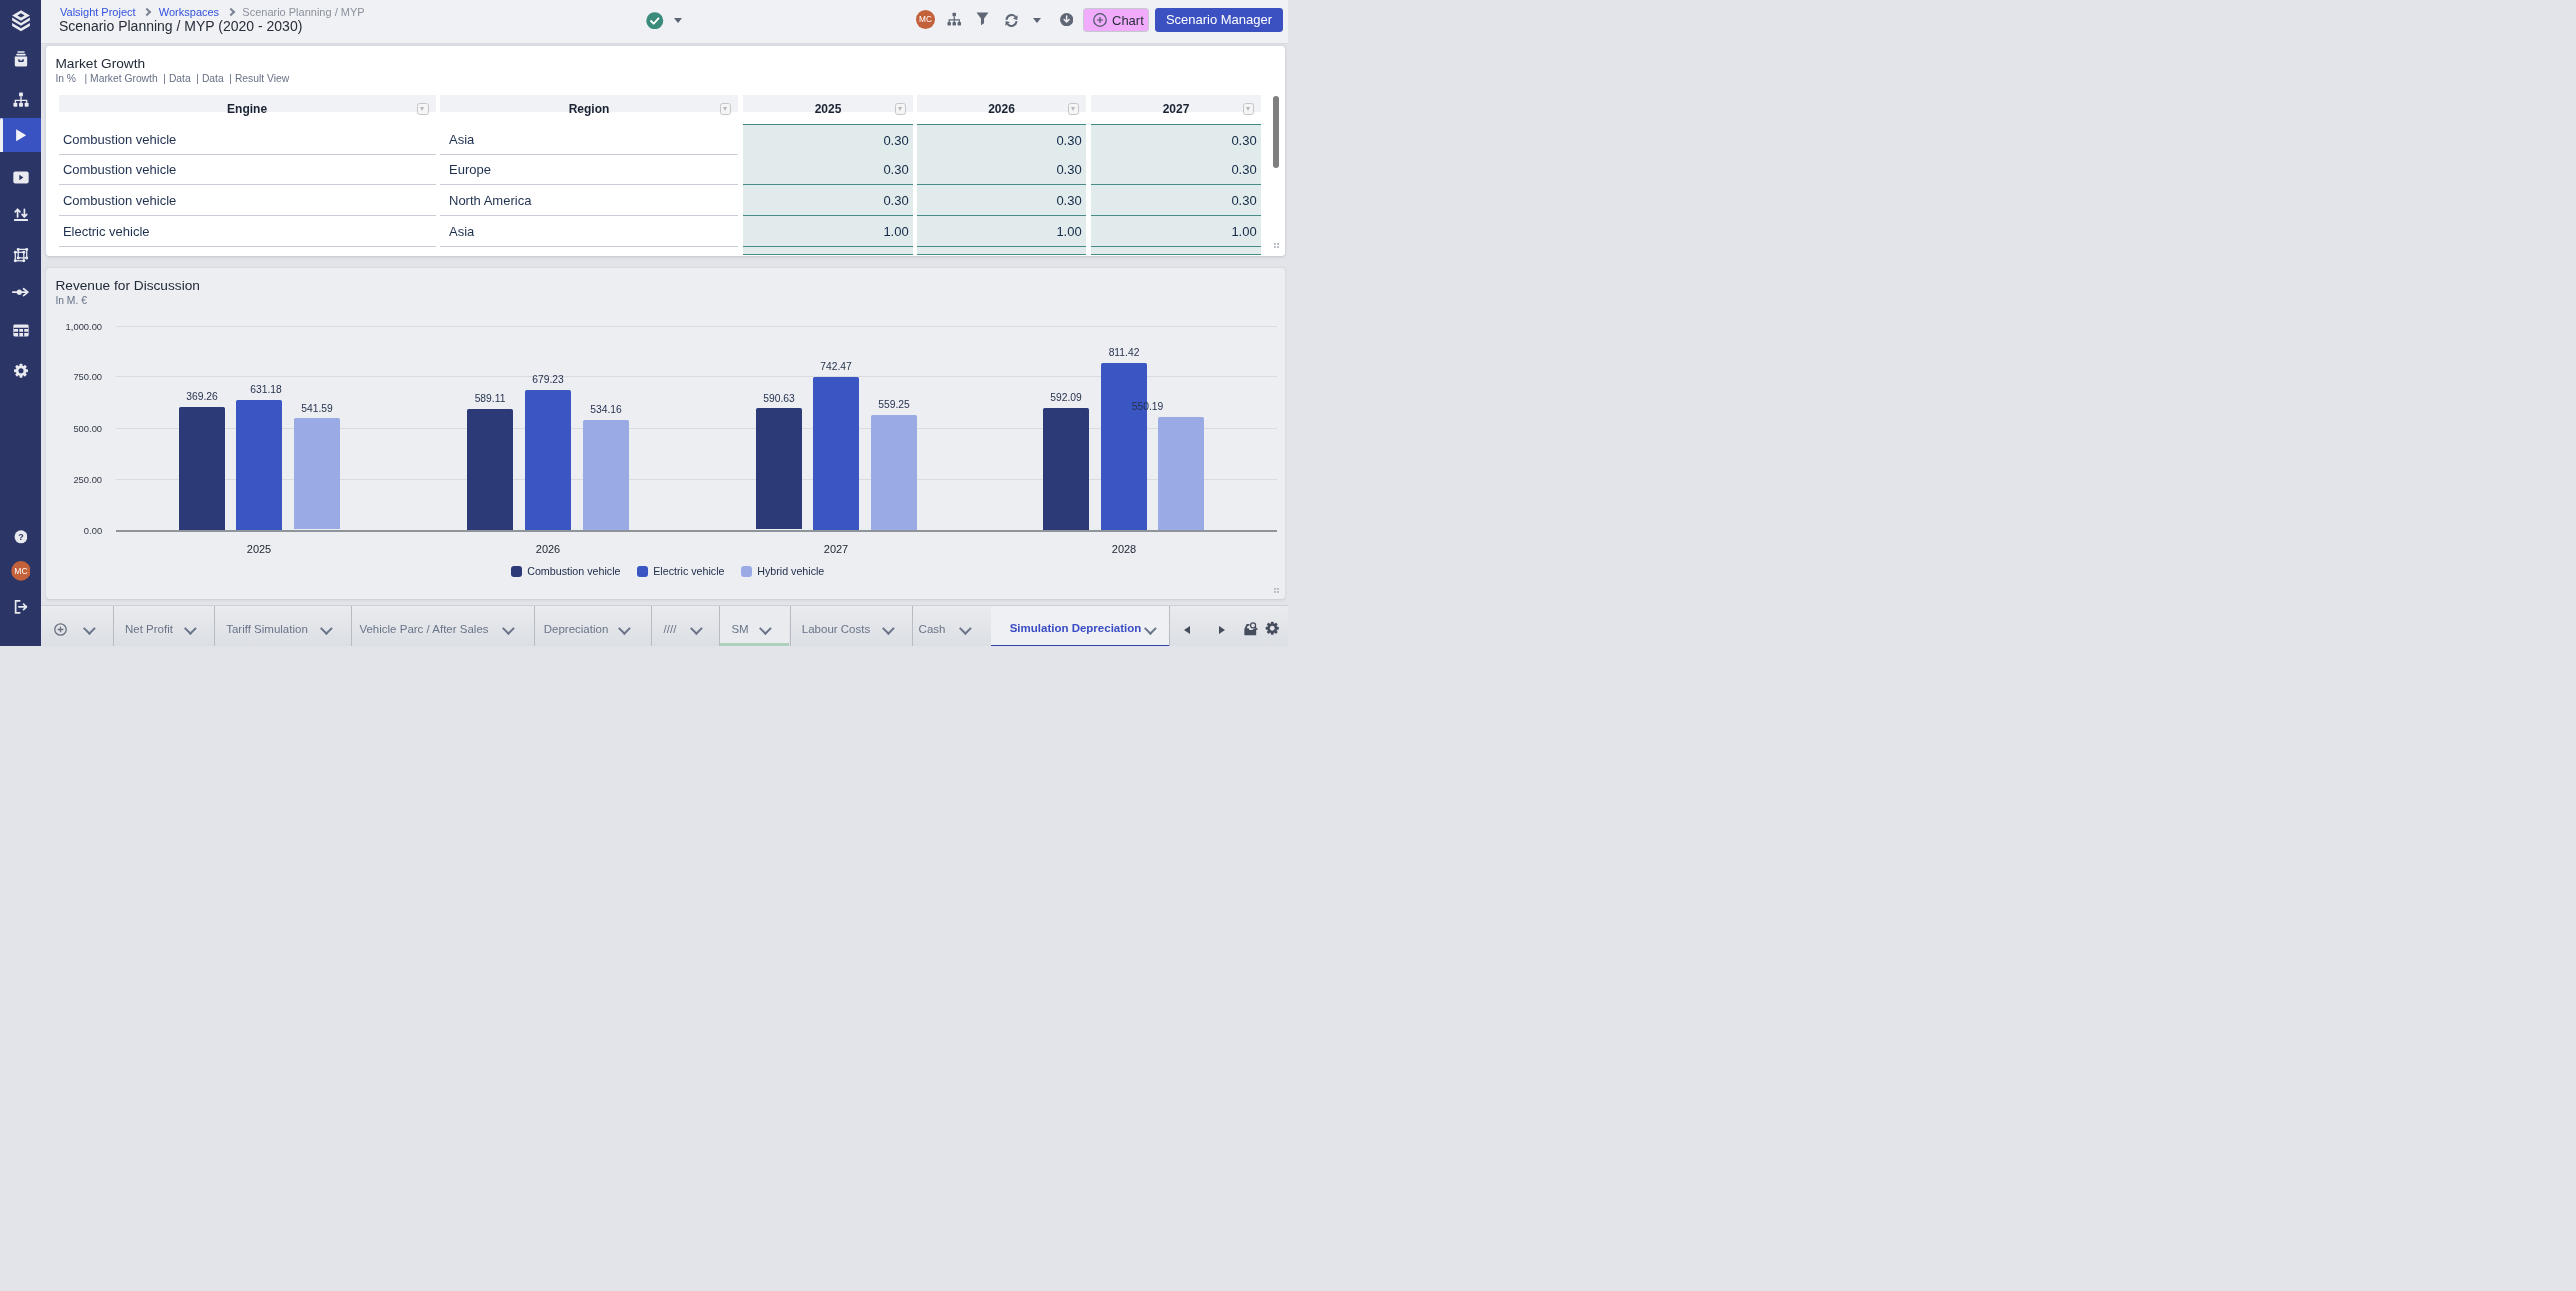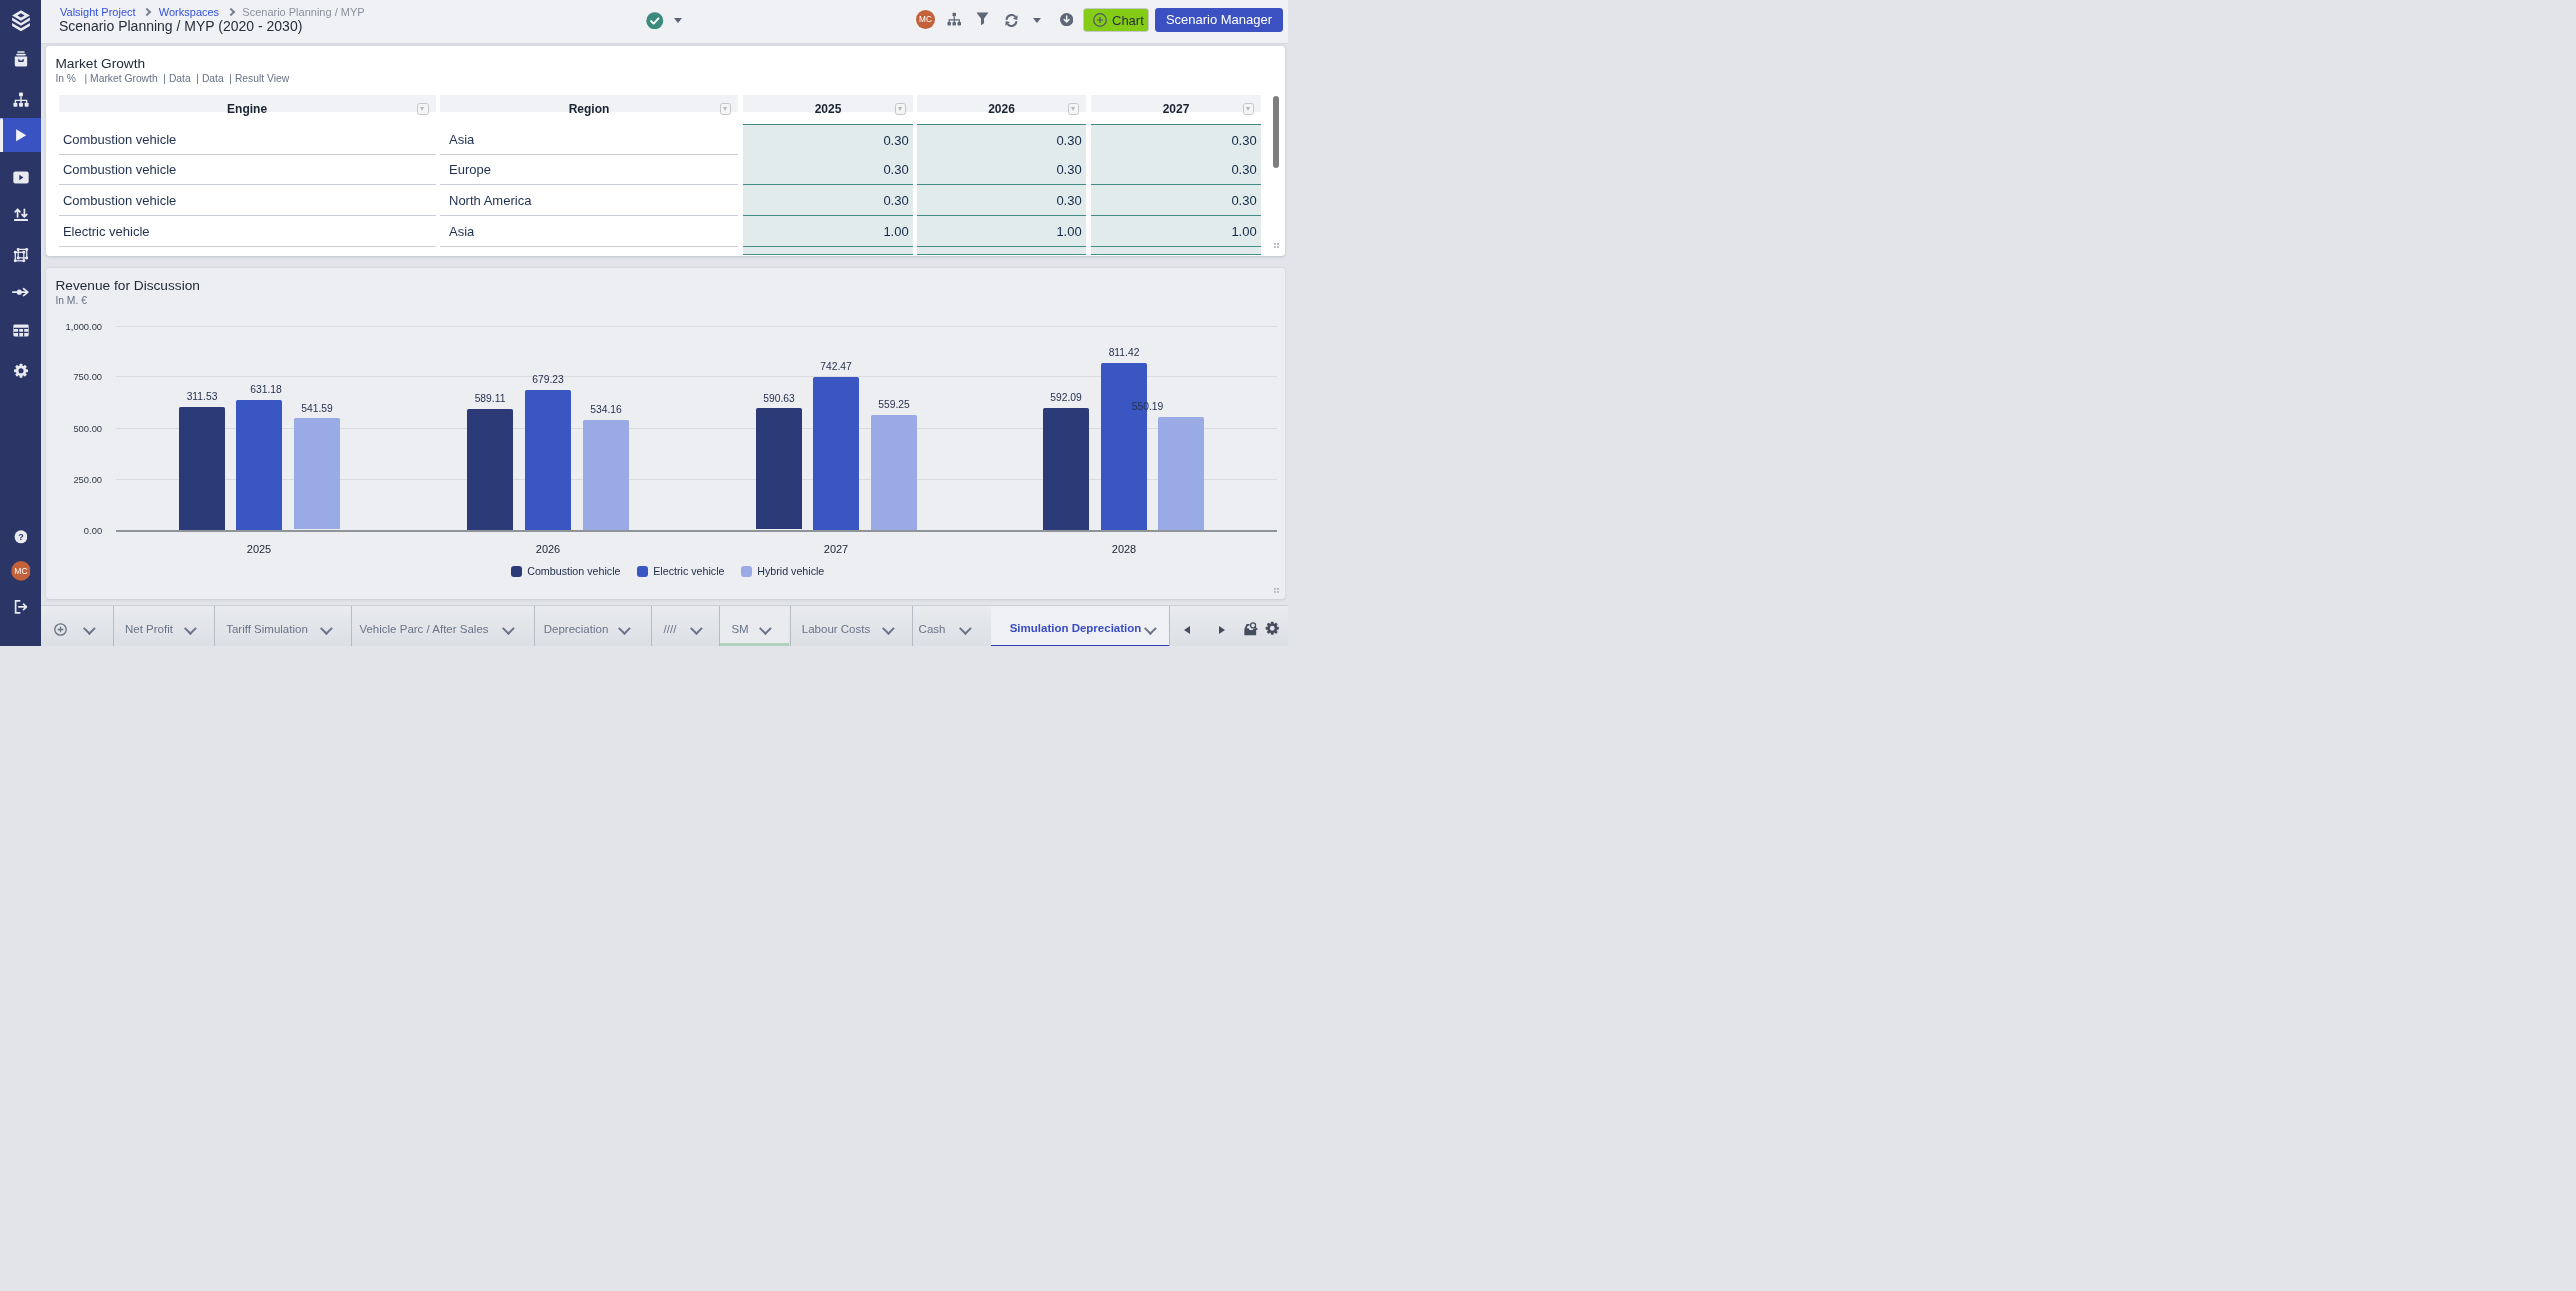--- a/index.html
+++ b/index.html
@@ -166,21 +166,21 @@
 <path d="M1.7 6.7 A6 6 0 0 1 12.2 3.2" fill="none" stroke="#5f6776" stroke-width="2.2"></path>
 <path d="M13.3 8.3 A6 6 0 0 1 2.8 11.8" fill="none" stroke="#5f6776" stroke-width="2.2"></path>
 <path d="M14.6 1.5 L14.2 6.9 L9.2 5.4 Z" fill="#5f6776"></path>
 <path d="M0.4 13.5 L0.8 8.1 L5.8 9.6 Z" fill="#5f6776"></path>
 </svg>
 <div class="abs" style="left:992px;top:17.5px;width:0;height:0;border-left:4.4px solid transparent;border-right:4.4px solid transparent;border-top:5.6px solid #5b6273;"></div>
 <svg class="abs" style="left:1019px;top:13px;" width="13.3" height="13.3" viewBox="0 0 16 16">
 <circle cx="8" cy="8" r="8" fill="#5f6776"></circle>
 <path d="M8 3.6 V10 M8 10.8 L5 7.8 M8 10.8 L11 7.8" stroke="#f0f1f4" stroke-width="1.8" fill="none" stroke-linecap="round" stroke-linejoin="round"></path>
 </svg>
-<div class="abs" style="left:1042px;top:8px;width:66px;height:24px;background:#84cc16;border:0.9px solid #c5c8cf;border-radius:3.4px;">
+<div class="abs" style="left:1042px;top:8px;width:66px;height:24px;background:#f0abfc;border:0.9px solid #c5c8cf;border-radius:3.4px;">
 <svg class="abs" style="left:9.4px;top:4.4px;" width="14" height="14" viewBox="0 0 17 17">
 <circle cx="8.5" cy="8.5" r="7.6" fill="none" stroke="#4b5563" stroke-width="1.5"></circle>
 <path d="M8.5 4.8 V12.2 M4.8 8.5 H12.2" stroke="#4b5563" stroke-width="1.5"></path>
 </svg>
 <div class="abs" style="left:28px;top:3.8px;font-size:13px;color:#2a2f38;">Chart</div>
 </div>
 <div class="abs" style="left:1114px;top:8px;width:128px;height:24px;background:#3b50c1;border-radius:3.4px;text-align:center;line-height:24px;font-size:13px;color:#ffffff;">Scenario Manager</div>
 </div>
 
 <div class="card" id="card1">
@@ -245,21 +245,21 @@
 <div class="gline" style="left:70px;width:1161px;top:108px;"></div>
 <div class="gline" style="left:70px;width:1161px;top:160px;"></div>
 <div class="gline" style="left:70px;width:1161px;top:211px;"></div>
 <div class="axline" style="left:70px;width:1161px;top:262px;"></div>
 <div class="ylab" style="left:5.1px;right:auto;width:51px;left:5.1px;top:58px;">1,000.00</div>
 <div class="ylab" style="left:5.1px;right:auto;width:51px;left:5.1px;top:108px;">750.00</div>
 <div class="ylab" style="left:5.1px;right:auto;width:51px;left:5.1px;top:160px;">500.00</div>
 <div class="ylab" style="left:5.1px;right:auto;width:51px;left:5.1px;top:211px;">250.00</div>
 <div class="ylab" style="left:5.1px;right:auto;width:51px;left:5.1px;top:262px;">0.00</div>
 <div class="bar" style="left:133px;top:139px;width:46px;height:123px;background:#2d3a78;"></div>
-<div class="blab" style="left:156px;top:123px;">311.53</div>
+<div class="blab" style="left:156px;top:123px;">369.26</div>
 <div class="bar" style="left:190px;top:132px;width:46px;height:130px;background:#3956c3;"></div>
 <div class="blab" style="left:220px;top:116px;">631.18</div>
 <div class="bar" style="left:248px;top:150px;width:46px;height:111px;background:#99aae4;"></div>
 <div class="blab" style="left:271px;top:135px;">541.59</div>
 <div class="xlab" style="left:213px;top:275px;">2025</div>
 <div class="bar" style="left:421px;top:141px;width:46px;height:121px;background:#2d3a78;"></div>
 <div class="blab" style="left:444px;top:125px;">589.11</div>
 <div class="bar" style="left:479px;top:122px;width:46px;height:140px;background:#3956c3;"></div>
 <div class="blab" style="left:502px;top:106px;">679.23</div>
 <div class="bar" style="left:537px;top:152px;width:46px;height:110px;background:#99aae4;"></div>

